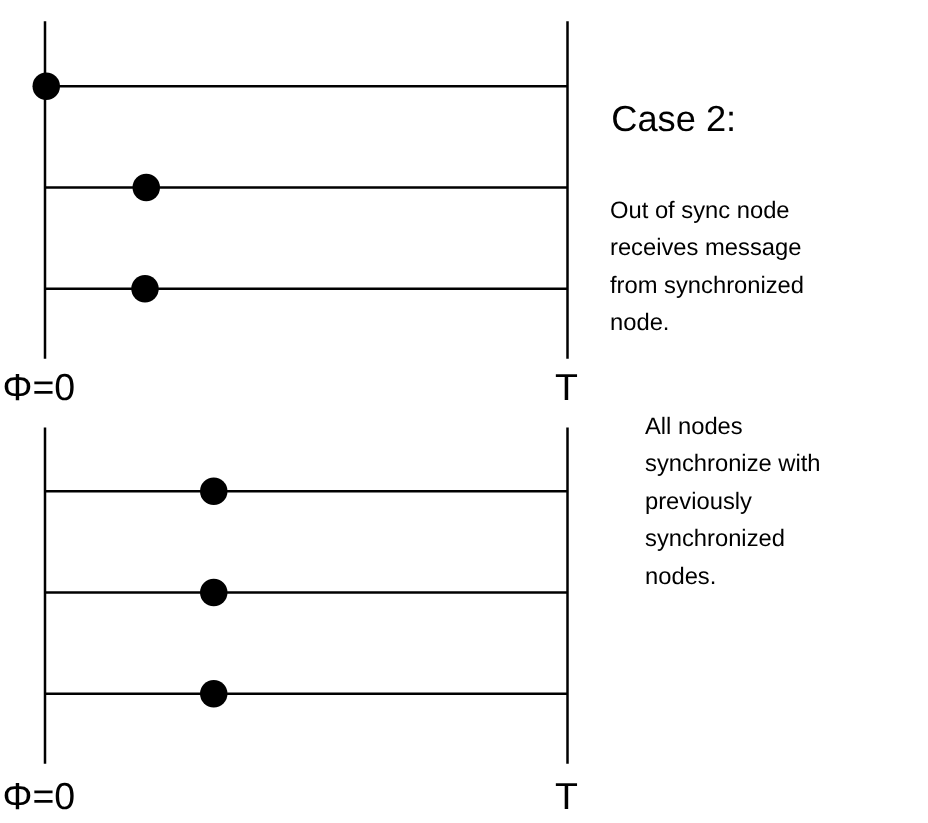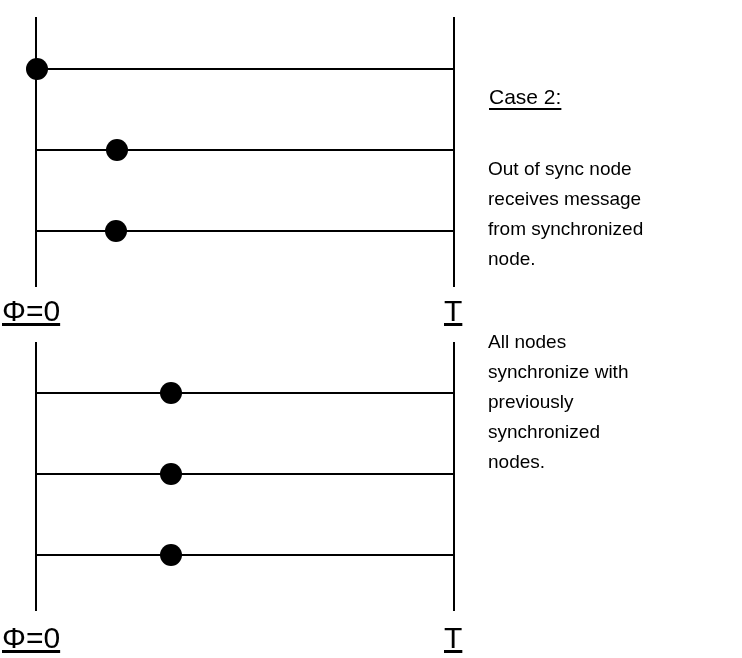--- a/index.html
+++ b/index.html
@@ -7,40 +7,38 @@
     width: 742px; height: 658px;
     position: relative; overflow: hidden;
     background: #ffffff; color: #000000;
     font-family: "Liberation Sans", sans-serif;
   }
   #figure-canvas { position: absolute; left: 0; top: 0; }
   .axis-label {
     position: absolute;
     font-size: 30px; line-height: 30px;
     white-space: nowrap;
-    text-decoration: underline;
   }
   #label-top-left    { left: 2px;   top: 296px; }
   #label-top-right   { left: 444px; top: 296px; }
   #label-bottom-left { left: 2px;   top: 623px; }
   #label-bottom-right{ left: 444px; top: 623px; }
   .case-title {
     position: absolute; left: 489px; top: 82px;
-    font-size: 21px; line-height: 29px; white-space: nowrap;
-    text-decoration: underline;
+    font-size: 29px; line-height: 29px; white-space: nowrap;
     text-decoration-thickness: 2px;
     text-underline-offset: 4px;
   }
   .case-para {
     position: absolute; left: 488px;
     font-size: 19px; line-height: 30px;
     white-space: pre-line;
   }
   #para-1 { top: 154px; }
-  #para-2 { top: 327px; }
+  #para-2 { top: 327px; margin-left: 28px; }
 </style>
 </head>
 <body>
 
 <svg id="figure-canvas" width="742" height="658" viewBox="0 0 742 658" xmlns="http://www.w3.org/2000/svg">
     <line x1="36" y1="17" x2="36" y2="287" stroke="#000000" stroke-width="2"></line>
     <line x1="454" y1="17" x2="454" y2="287" stroke="#000000" stroke-width="2"></line>
     <line x1="36" y1="69" x2="454" y2="69" stroke="#000000" stroke-width="2"></line>
     <circle cx="37" cy="69" r="11" fill="#000000"></circle>
     <line x1="36" y1="150" x2="454" y2="150" stroke="#000000" stroke-width="2"></line>

